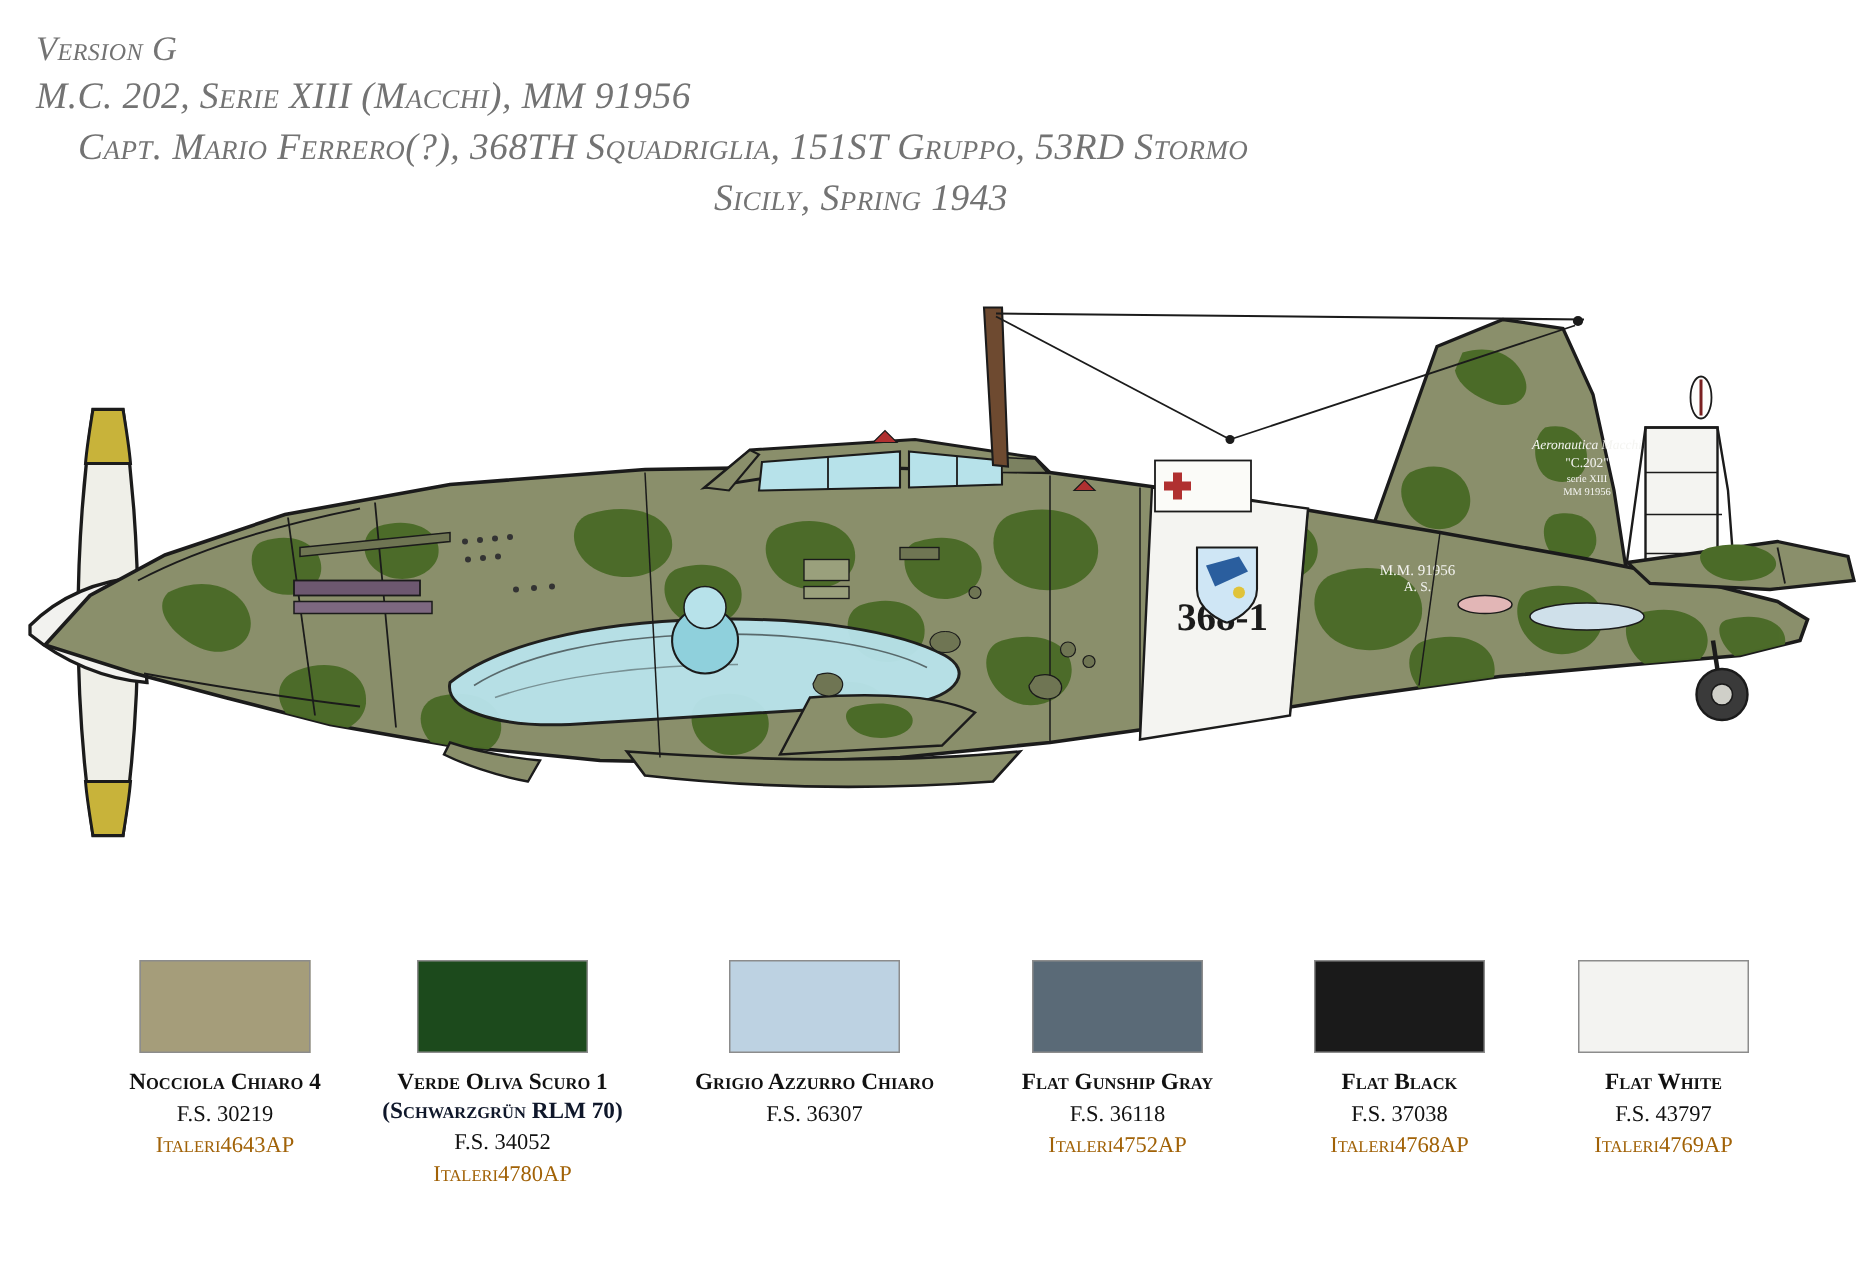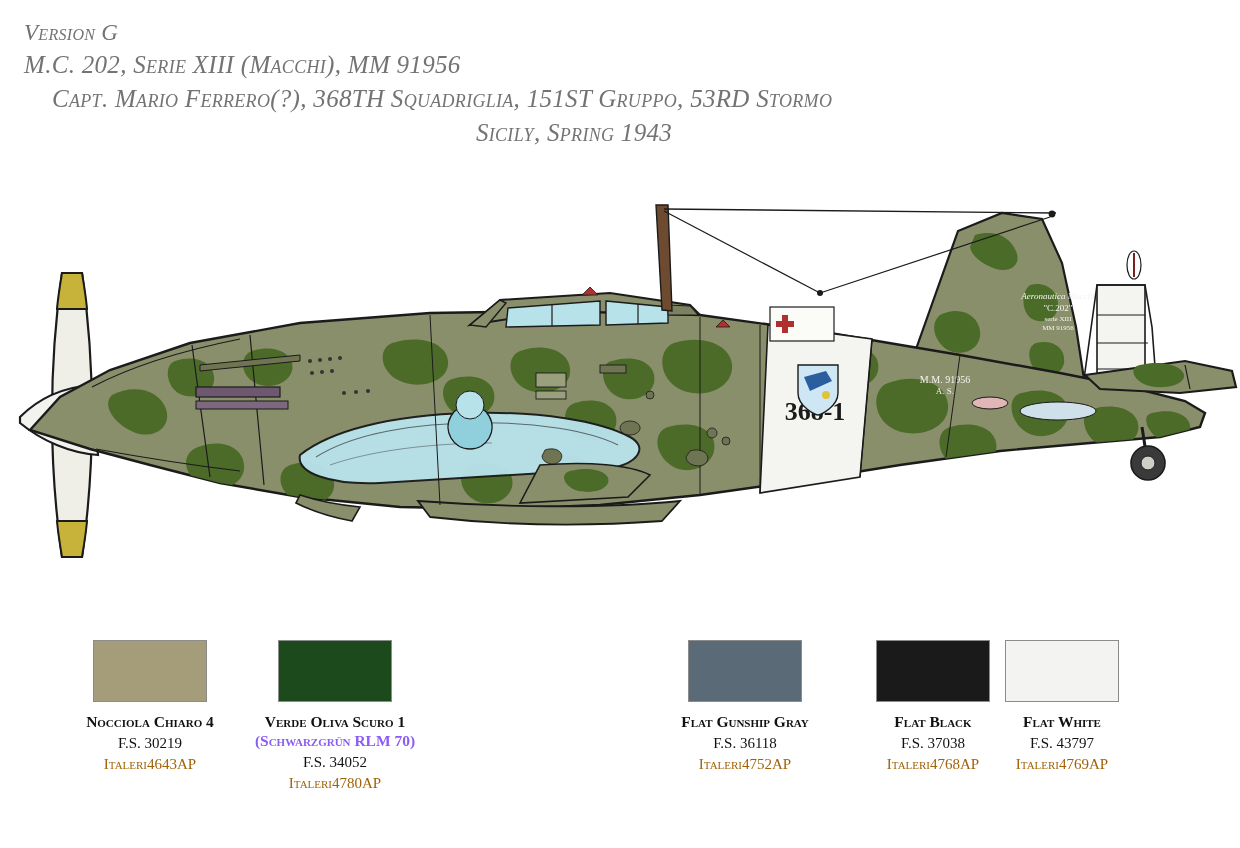--- a/index.html
+++ b/index.html
@@ -75,21 +75,21 @@
     font-size: 15.5px;
     line-height: 19px;
     color: #111;
   }
   .sw-name2 {
     font-family: "Liberation Serif", serif;
     font-variant: small-caps;
     font-weight: bold;
     font-size: 15.5px;
     line-height: 19px;
-    color: #8b5cf6;
+    color: #0f172a;
   }
   .sw-fs {
     margin-top: 3px;
     font-family: "Liberation Serif", serif;
     font-size: 15px;
     line-height: 19px;
     color: #111;
   }
   .sw-code {
     margin-top: 2px;
@@ -299,35 +299,40 @@
   </div>
 
   <div class="swatch" style="left:211px;">
     <div class="chip" style="background:#1c4a1c"></div>
     <div class="sw-name">Verde Oliva Scuro 1</div>
     <div class="sw-name2">(Schwarzgrün RLM 70)</div>
     <div class="sw-fs">F.S. 34052</div>
     <div class="sw-code"><span class="brand">Italeri</span><span>4780AP</span></div>
   </div>
 
+  <div class="swatch" style="left:419px;">
+    <div class="chip" style="background:#bdd2e2"></div>
+    <div class="sw-name">Grigio Azzurro Chiaro</div>
+    <div class="sw-fs">F.S. 36307</div>
+  </div>
 
   <div class="swatch" style="left:621px;">
     <div class="chip" style="background:#5a6a77"></div>
     <div class="sw-name">Flat Gunship Gray</div>
     <div class="sw-fs">F.S. 36118</div>
     <div class="sw-code"><span class="brand">Italeri</span><span>4752AP</span></div>
   </div>
 
   <div class="swatch" style="left:809px;">
     <div class="chip" style="background:#1a1a1a"></div>
     <div class="sw-name">Flat Black</div>
     <div class="sw-fs">F.S. 37038</div>
     <div class="sw-code"><span class="brand">Italeri</span><span>4768AP</span></div>
   </div>
 
-  <div class="swatch" style="left:938px;">
+  <div class="swatch" style="left:985px;">
     <div class="chip" style="background:#f3f3f1"></div>
     <div class="sw-name">Flat White</div>
     <div class="sw-fs">F.S. 43797</div>
     <div class="sw-code"><span class="brand">Italeri</span><span>4769AP</span></div>
   </div>
 
 </div>
 
 </body></html>

